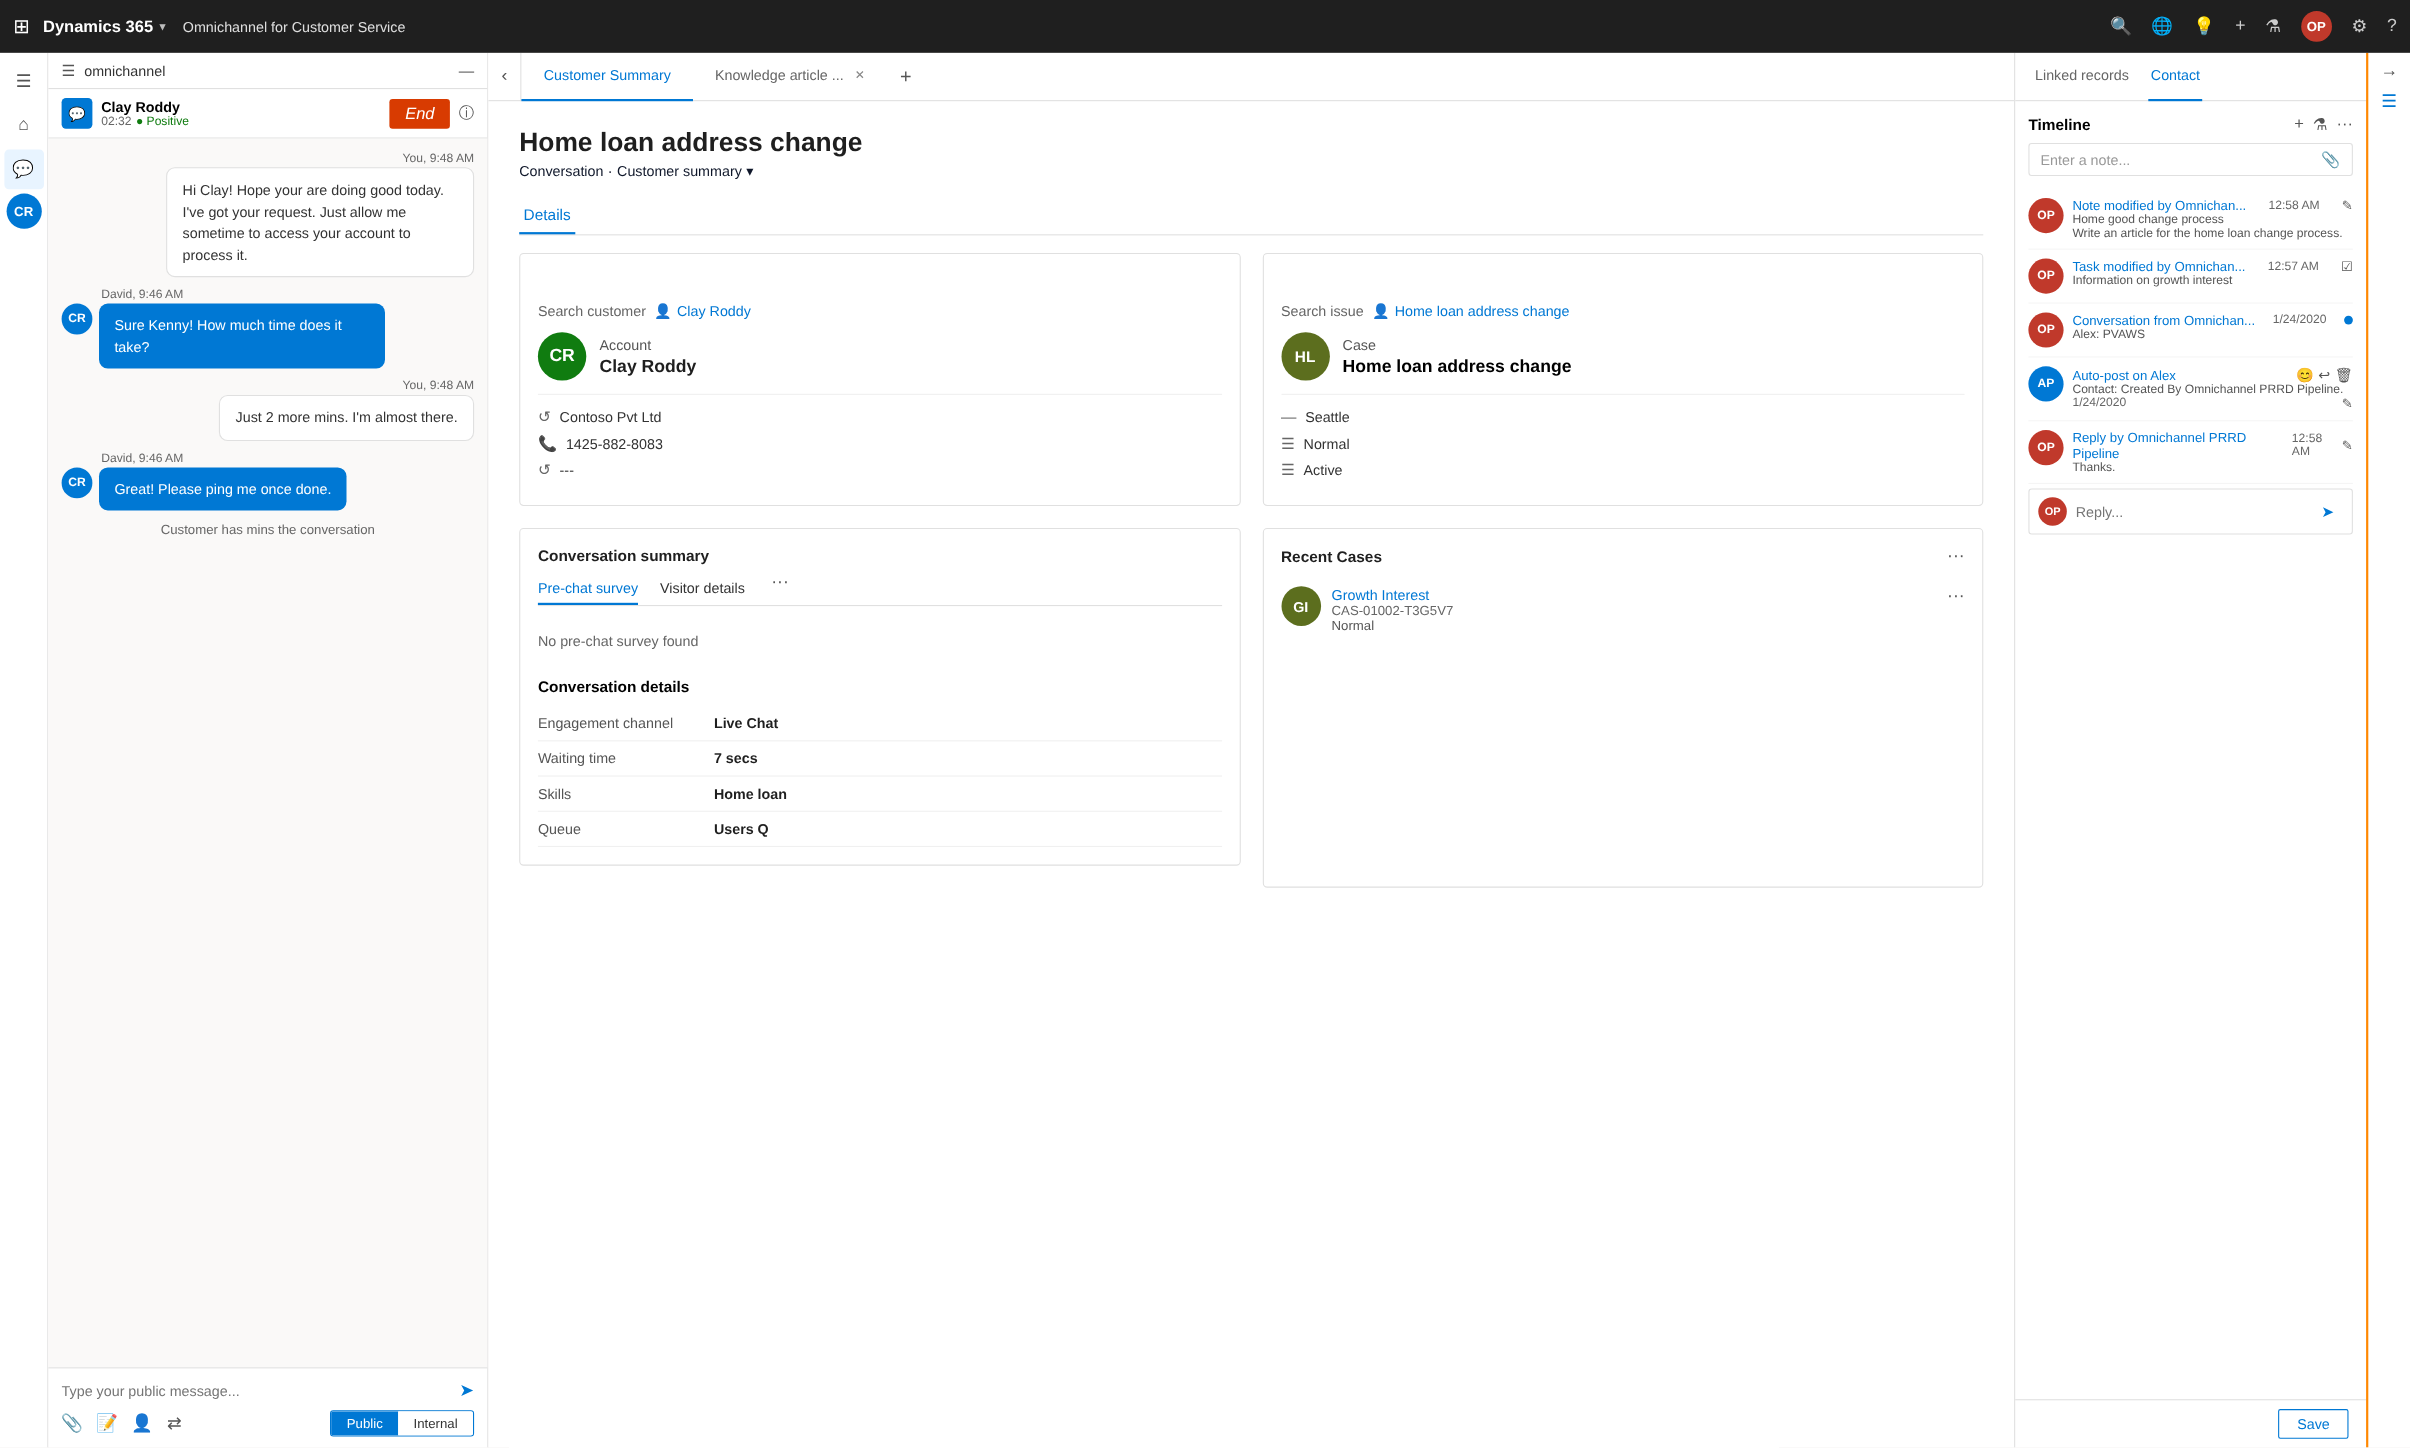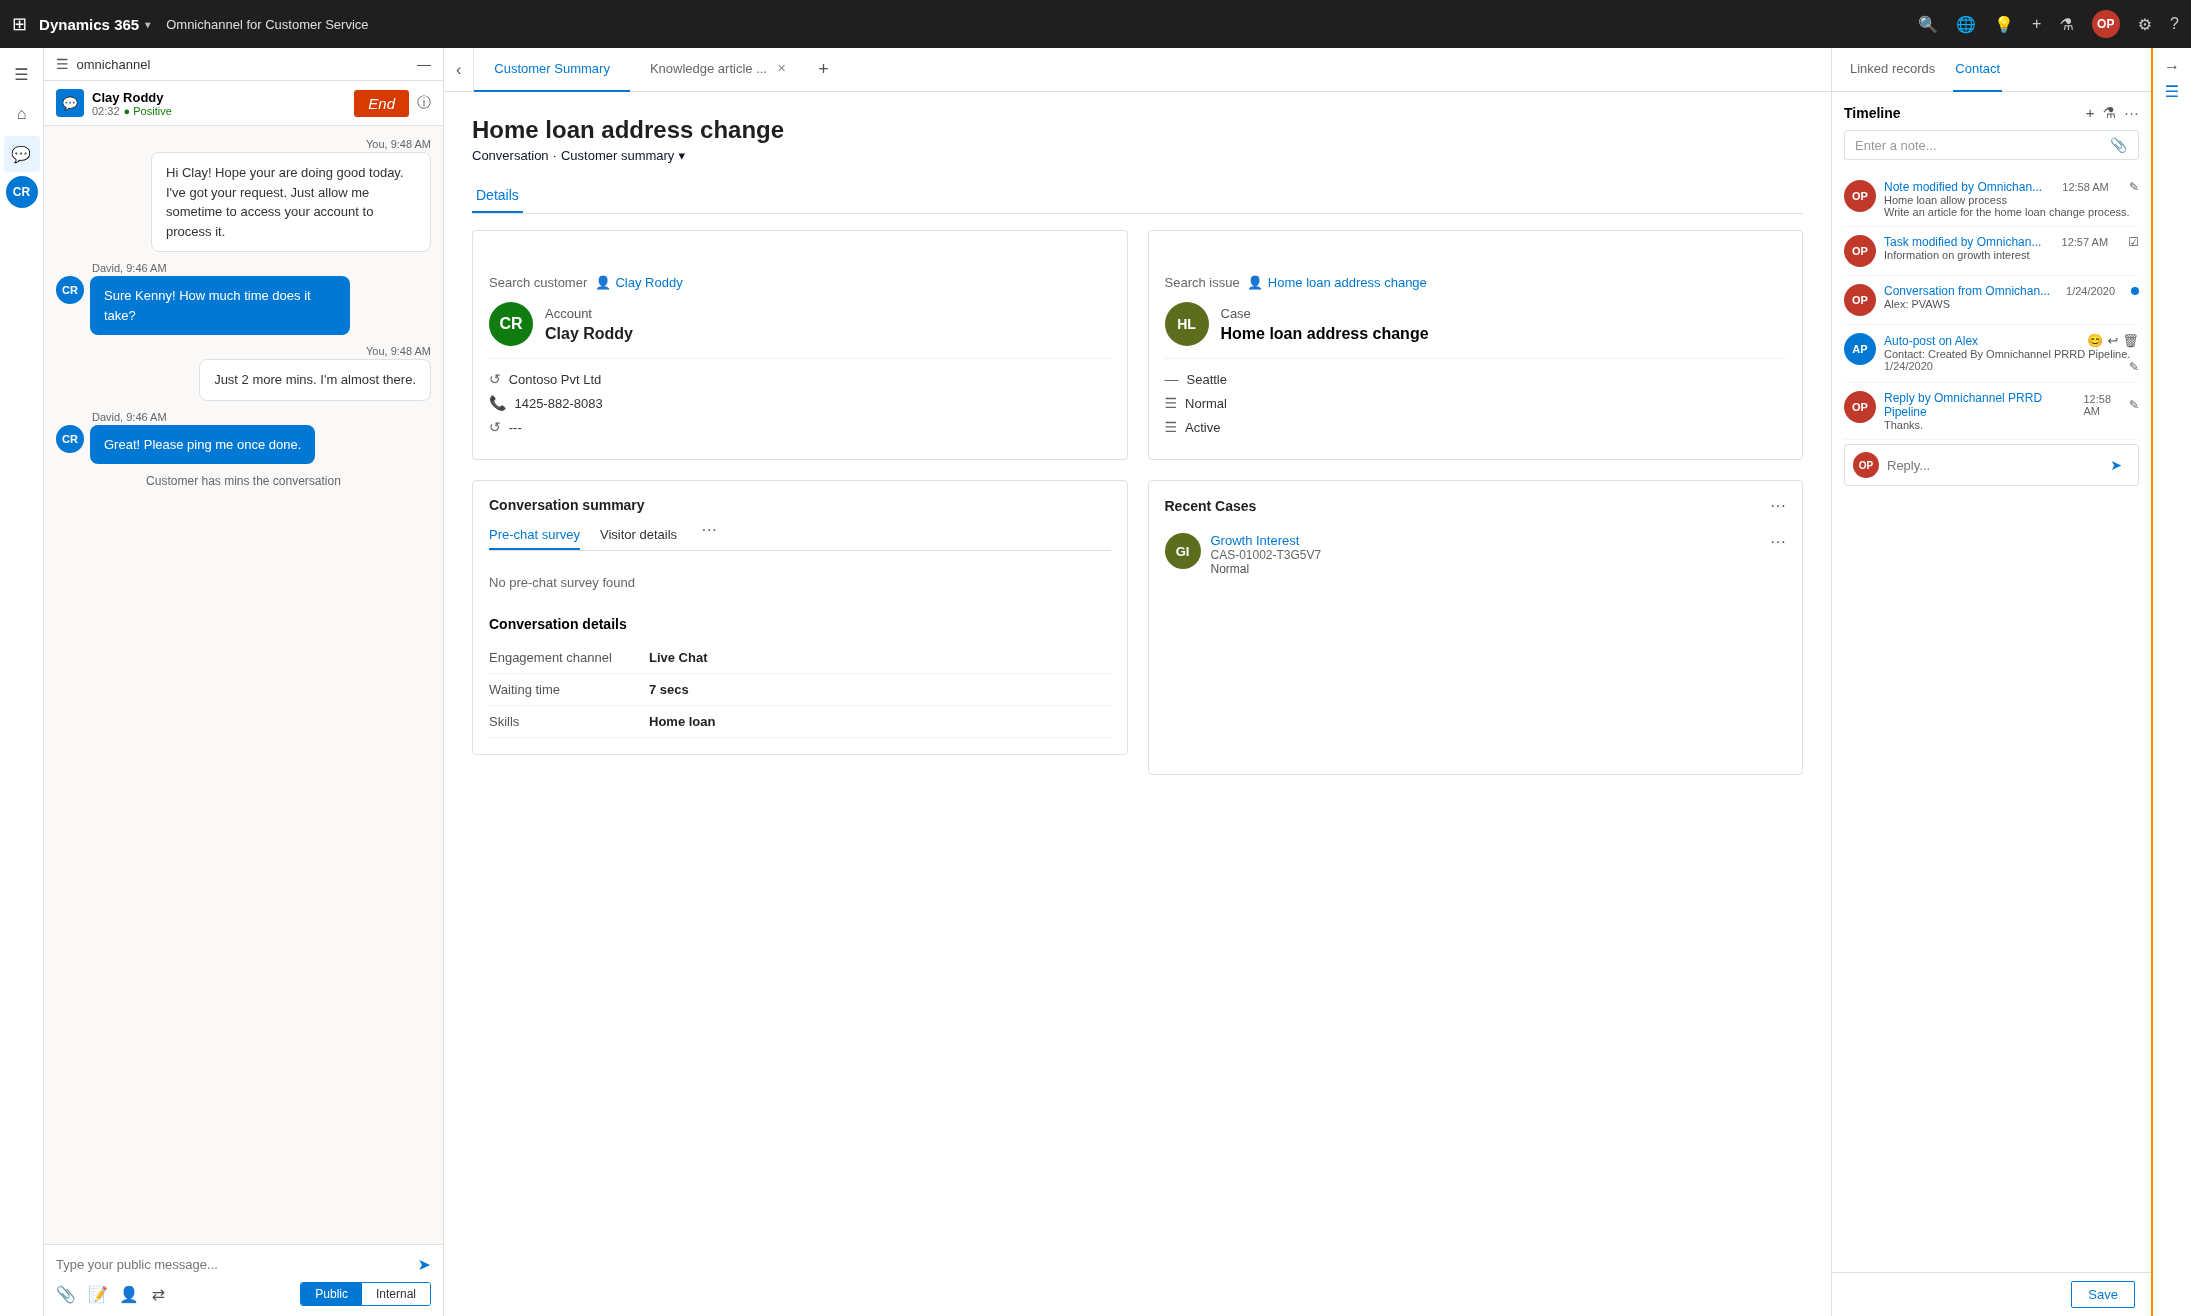--- a/index.html
+++ b/index.html
@@ -353,20 +353,24 @@
             <span class="conv-detail-value">Live Chat</span>
           </div>
           <div class="conv-detail-row">
             <span class="conv-detail-label">Waiting time</span>
             <span class="conv-detail-value">7 secs</span>
           </div>
           <div class="conv-detail-row">
             <span class="conv-detail-label">Skills</span>
             <span class="conv-detail-value">Home loan</span>
           </div>
+          <div class="conv-detail-row">
+            <span class="conv-detail-label">Queue</span>
+            <span class="conv-detail-value">Users Q</span>
+          </div>
         </div>
 
         <div class="recent-cases-card">
           <div class="section-header-row">
             <span class="section-title">Recent Cases</span>
             <span style="color:#555;cursor:pointer;font-size:16px;">···</span>
           </div>
           <div class="recent-case-item">
             <div class="recent-case-avatar">GI</div>
             <div class="recent-case-info">
@@ -401,21 +405,21 @@
       </div>
 
       <div class="timeline-item">
         <div class="timeline-item-avatar">OP</div>
         <div class="timeline-item-content">
           <div style="display:flex;justify-content:space-between;align-items:center;">
             <span class="timeline-item-title">Note modified by Omnichan...</span>
             <span class="timeline-item-time">12:58 AM</span>
             <span style="font-size:12px;color:#555;cursor:pointer;">✎</span>
           </div>
-          <div class="timeline-item-sub">Home loan allow process</div>
+          <div class="timeline-item-sub">Home good change process</div>
           <div class="timeline-item-sub">Write an article for the home loan change process.</div>
         </div>
       </div>
 
       <div class="timeline-item">
         <div class="timeline-item-avatar">OP</div>
         <div class="timeline-item-content">
           <div style="display:flex;justify-content:space-between;align-items:center;">
             <span class="timeline-item-title">Task modified by Omnichan...</span>
             <span class="timeline-item-time">12:57 AM</span>

